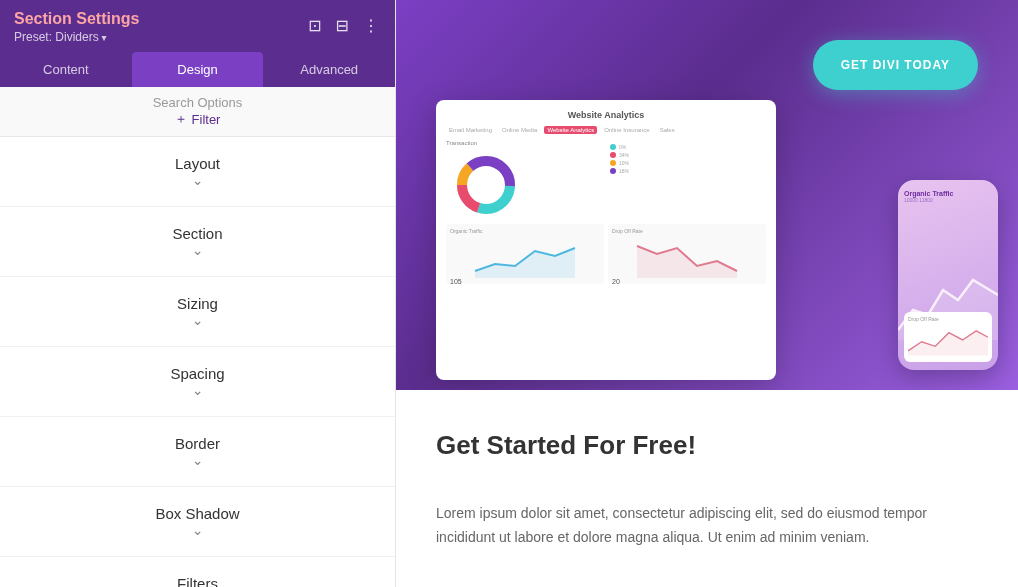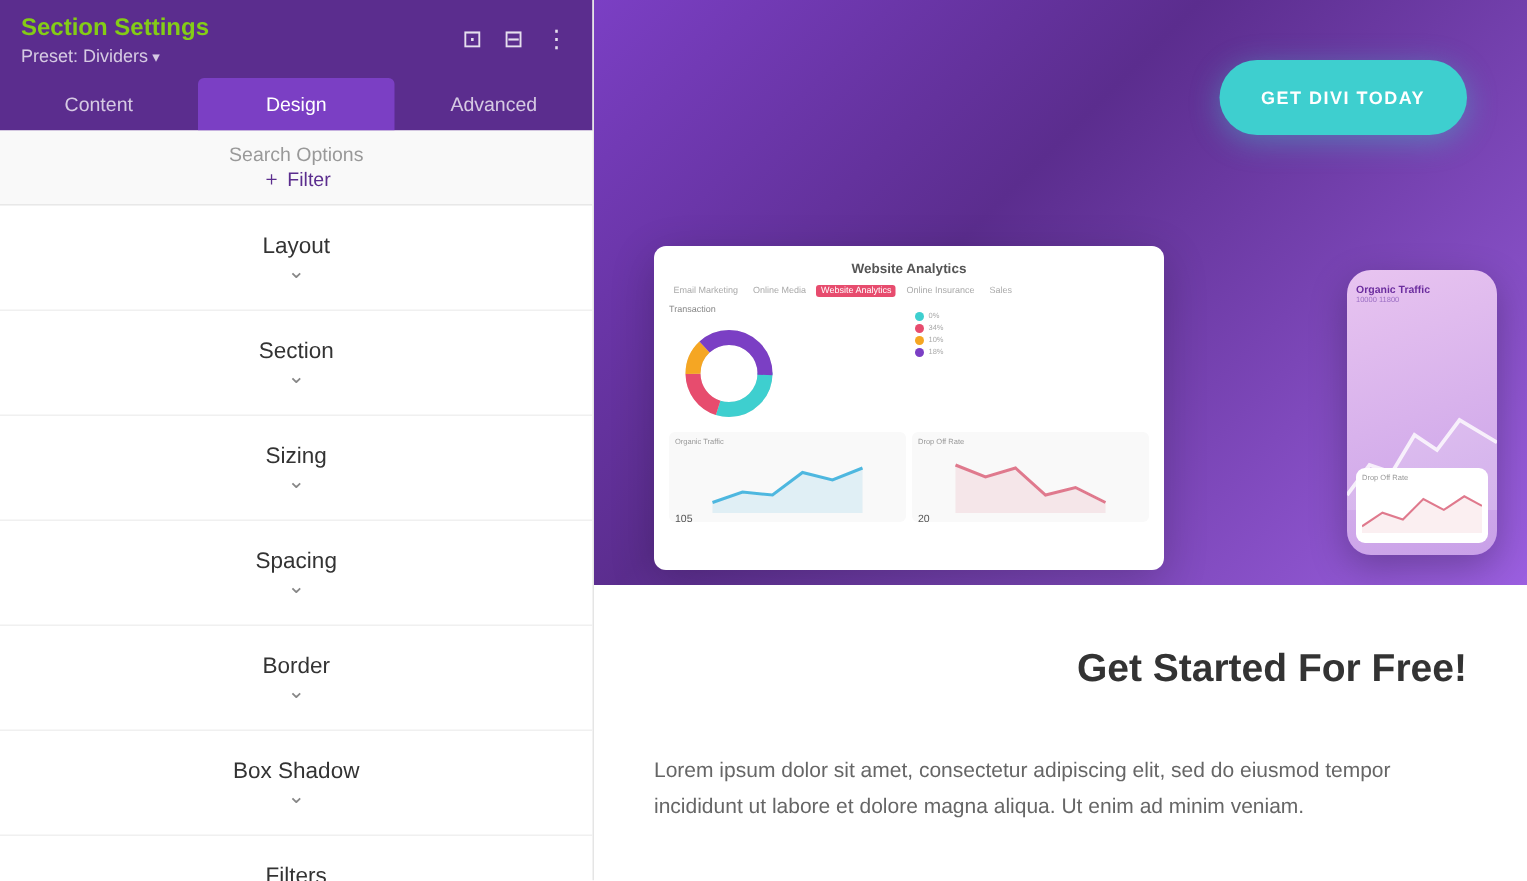--- a/index.html
+++ b/index.html
@@ -20,21 +20,21 @@
     .panel-header {
       background: #5b2d8e;
       padding: 10px 14px 8px;
       display: flex;
       align-items: flex-start;
       justify-content: space-between;
     }
 
     .panel-title-area {}
     .panel-title {
-      color: #84cc16;
+      color: #fca5a5;
       font-size: 16px;
       font-weight: 600;
     }
     .panel-preset {
       color: rgba(255,255,255,0.75);
       font-size: 12px;
       margin-top: 2px;
       cursor: pointer;
     }
     .panel-preset::after {
@@ -141,21 +141,21 @@
       position: relative;
       overflow: hidden;
     }
 
     
     .dashboard-mock {
       position: absolute;
       bottom: 10px;
       left: 40px;
       width: 340px;
-      height: 216px;
+      height: 280px;
       background: #fff;
       border-radius: 8px;
       box-shadow: 0 8px 30px rgba(0,0,0,0.2);
       padding: 10px;
       overflow: hidden;
     }
 
     .mock-title {
       font-size: 9px;
       color: #555;
@@ -272,21 +272,20 @@
 
     
     .content-section {
       padding: 40px 40px 30px;
     }
     .content-heading {
       font-size: 26px;
       font-weight: 700;
       color: #333;
       margin-bottom: 14px;
-      text-align: right;
     }
     .content-body {
       font-size: 14px;
       color: #666;
       line-height: 1.7;
       max-width: 500px;
       margin-top: 41px;
     }
   </style>
 </head>

